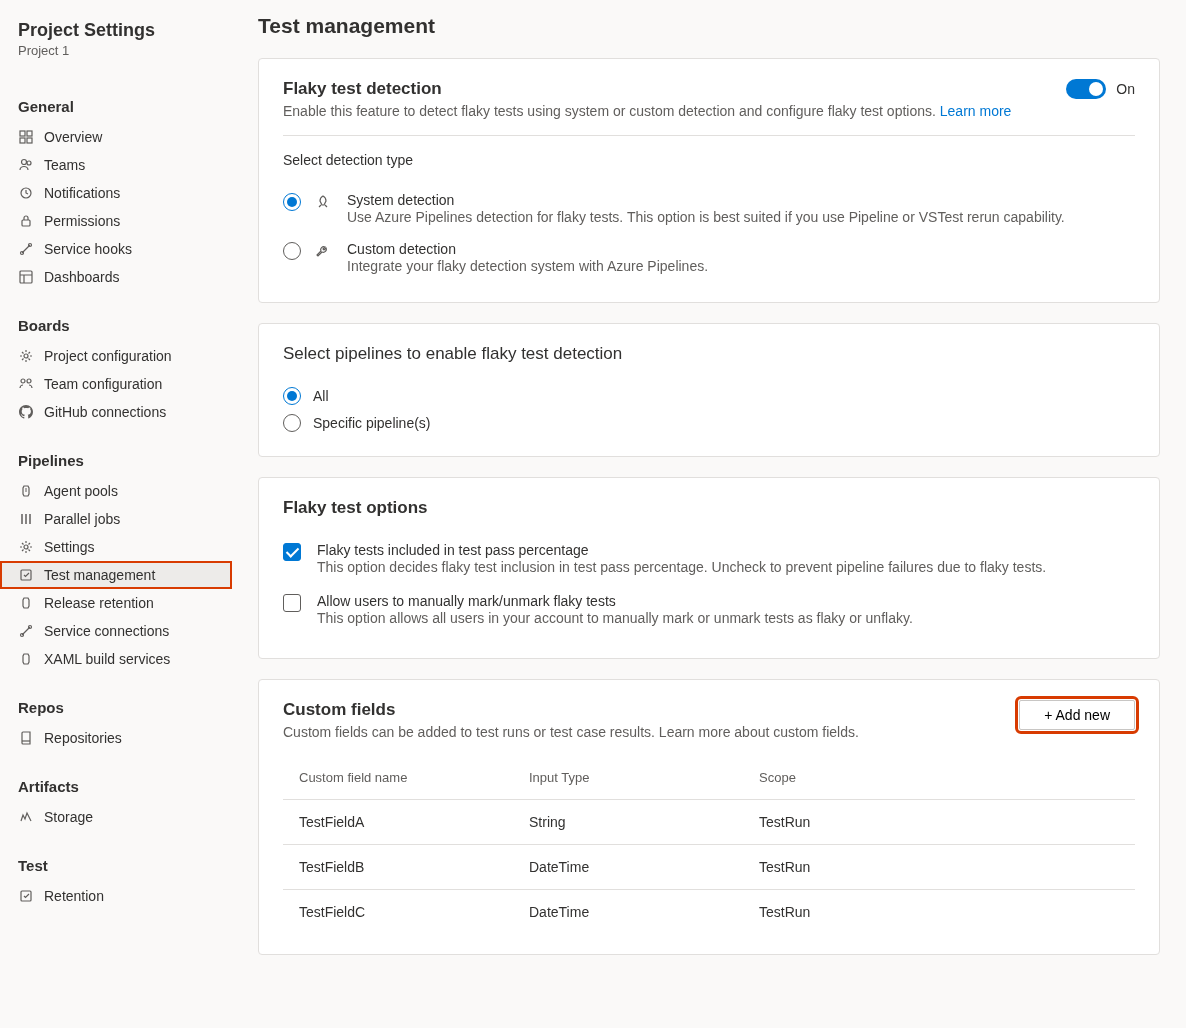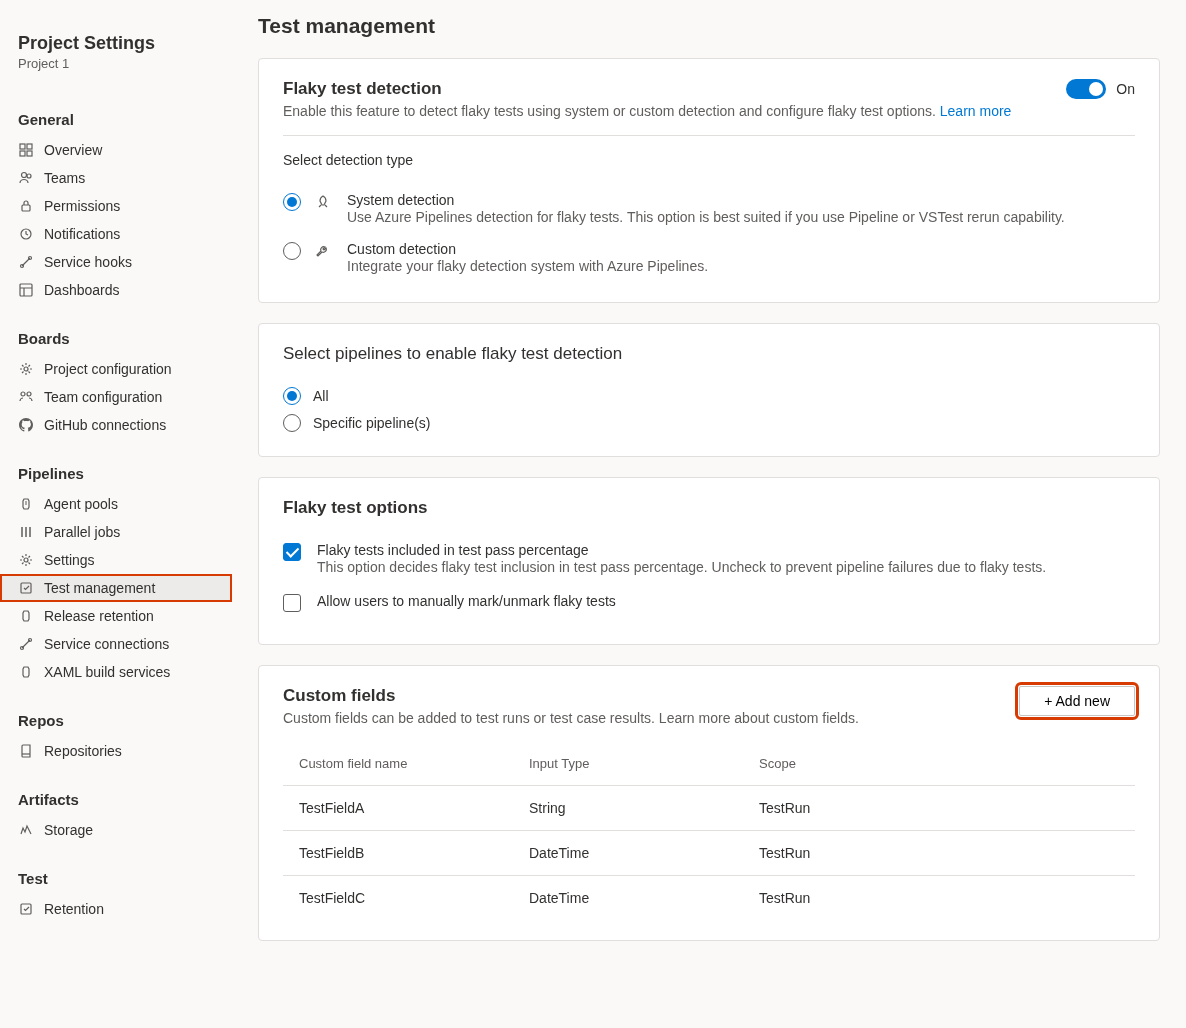--- a/index.html
+++ b/index.html
@@ -1,17 +1,17 @@
 <!DOCTYPE html>
 <html><head>
 <meta charset="utf-8">
 <style>
 * { box-sizing: border-box; margin: 0; padding: 0; }
 body { font-family: "Segoe UI", -apple-system, sans-serif; font-size: 14px; color: #323130; background: #faf9f8; display: flex; width: 1186px; height: 1028px; overflow: hidden; }
-.sidebar { width: 232px; background: #faf9f8; padding: 33px 0; flex-shrink: 0; }
+.sidebar { width: 232px; background: #faf9f8; padding: 20px 0; flex-shrink: 0; }
 .sidebar-header { padding: 0 18px 14px; }
 .sidebar-title { font-size: 18px; font-weight: 600; color: #323130; }
 .sidebar-subtitle { font-size: 13px; color: #605e5c; margin-top: 2px; }
 .sidebar-section { margin-top: 20px; }
 .sidebar-section-label { font-size: 15px; font-weight: 600; padding: 6px 18px 8px; color: #323130; }
 .sidebar-item { display: flex; align-items: center; padding: 6px 18px; font-size: 14px; color: #323130; cursor: pointer; gap: 10px; }
 .sidebar-item.active { background: #edebe9; position: relative; }
 .sidebar-item.highlighted { outline: 2px solid #d83b01; outline-offset: -2px; }
 .sidebar-icon { width: 16px; height: 16px; flex-shrink: 0; display: inline-flex; align-items: center; justify-content: center; color: #605e5c; }
 .main { flex: 1; padding: 14px 26px 20px 26px; overflow-y: auto; }
@@ -80,34 +80,34 @@
             <circle cx="6" cy="5" r="2.5"></circle>
             <circle cx="11" cy="6" r="2"></circle>
             <path d="M2 13c0-2 2-3.5 4-3.5s4 1.5 4 3.5"></path>
           </svg>
         </span>
         <span>Teams</span>
       </div>
     <div class="sidebar-item">
         <span class="sidebar-icon">
           <svg viewBox="0 0 16 16" fill="none" stroke="currentColor" stroke-width="1.2">
+            <circle cx="8" cy="8" r="5"></circle>
+            <path d="M8 5v3l2 1"></path>
+          </svg>
+        </span>
+        <span>Notifications</span>
+      </div>
+    <div class="sidebar-item">
+        <span class="sidebar-icon">
+          <svg viewBox="0 0 16 16" fill="none" stroke="currentColor" stroke-width="1.2">
             <rect x="4" y="7" width="8" height="6" rx="1"></rect>
             <path d="M6 7V5a2 2 0 014 0v2"></path>
           </svg>
         </span>
         <span>Permissions</span>
-      </div>
-    <div class="sidebar-item">
-        <span class="sidebar-icon">
-          <svg viewBox="0 0 16 16" fill="none" stroke="currentColor" stroke-width="1.2">
-            <circle cx="8" cy="8" r="5"></circle>
-            <path d="M8 5v3l2 1"></path>
-          </svg>
-        </span>
-        <span>Notifications</span>
       </div>
     <div class="sidebar-item">
         <span class="sidebar-icon">
           <svg viewBox="0 0 16 16" fill="none" stroke="currentColor" stroke-width="1.2">
             <path d="M4 12l4-4M8 8l4-4"></path>
             <circle cx="4" cy="12" r="1.5"></circle>
             <circle cx="12" cy="4" r="1.5"></circle>
           </svg>
         </span>
         <span>Service hooks</span>
@@ -314,20 +314,21 @@
       <div class="checkbox checked"></div>
       <div class="check-content">
         <div class="radio-title">Flaky tests included in test pass percentage</div>
         <div class="radio-desc">This option decides flaky test inclusion in test pass percentage. Uncheck to prevent pipeline failures due to flaky tests.</div>
       </div>
     </div>
     <div class="check-row">
       <div class="checkbox"></div>
       <div class="check-content">
         <div class="radio-title">Allow users to manually mark/unmark flaky tests</div>
+        <div class="radio-desc">This option allows all users in your account to manually mark or unmark tests as flaky or unflaky.</div>
       </div>
     </div>
   </div>
 
   <div class="card">
     <div class="custom-header-row">
       <div>
         <div class="card-title">Custom fields</div>
         <div class="card-desc">Custom fields can be added to test runs or test case results. Learn more about custom fields.</div>
       </div>

